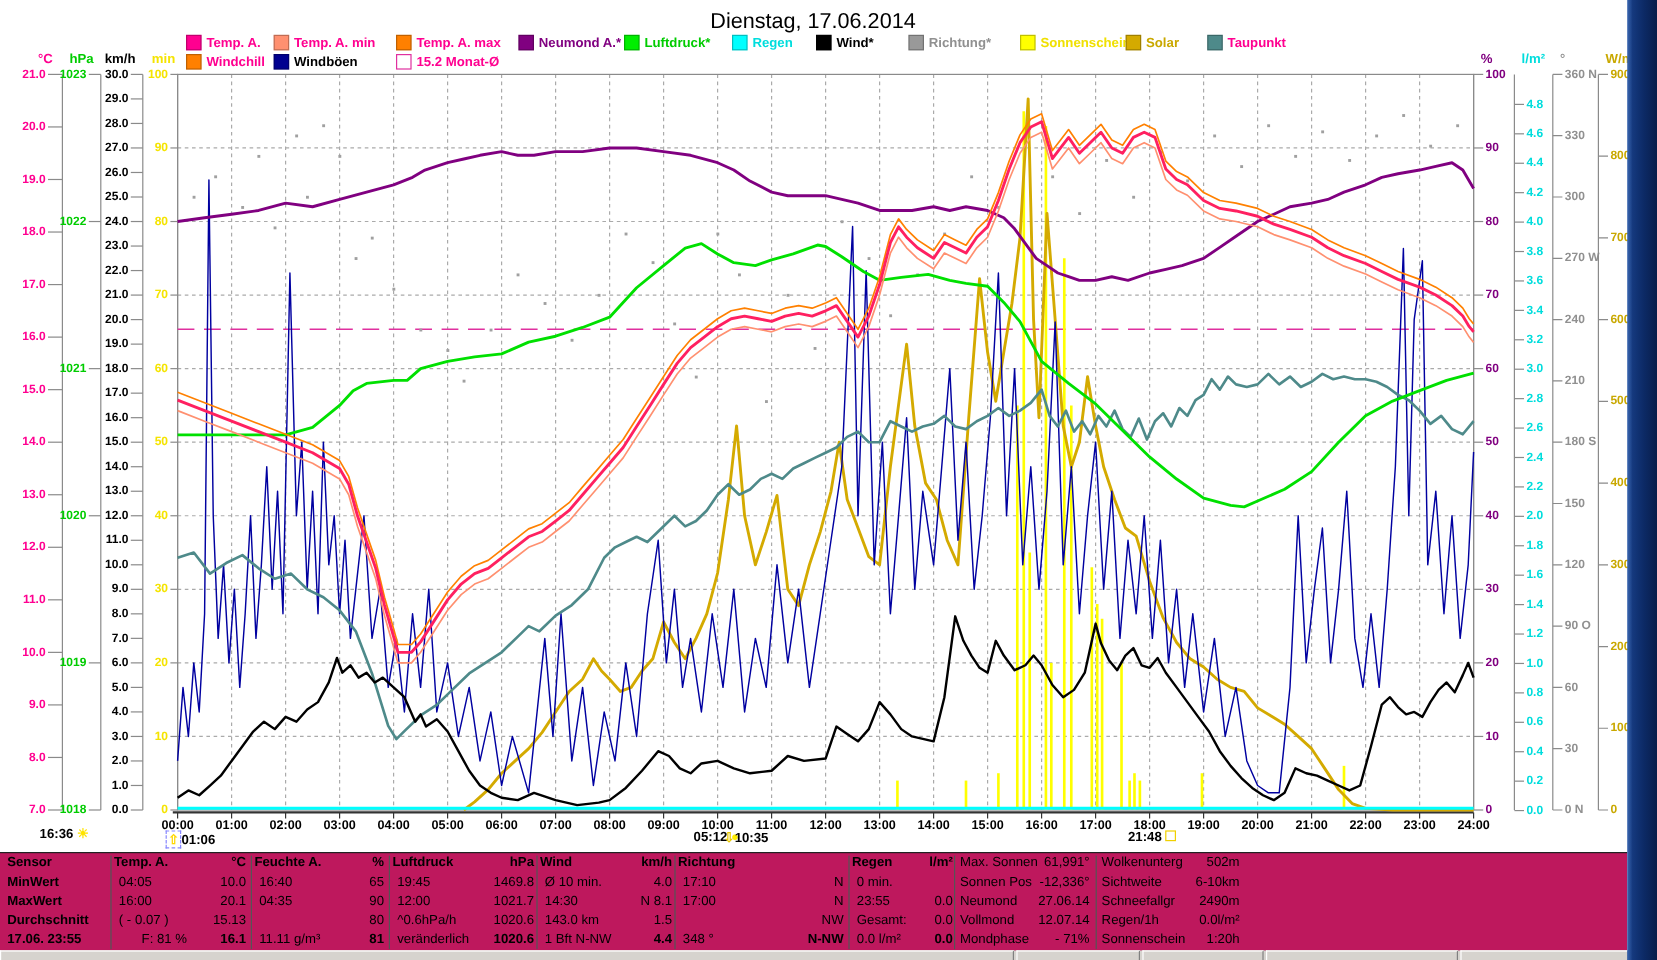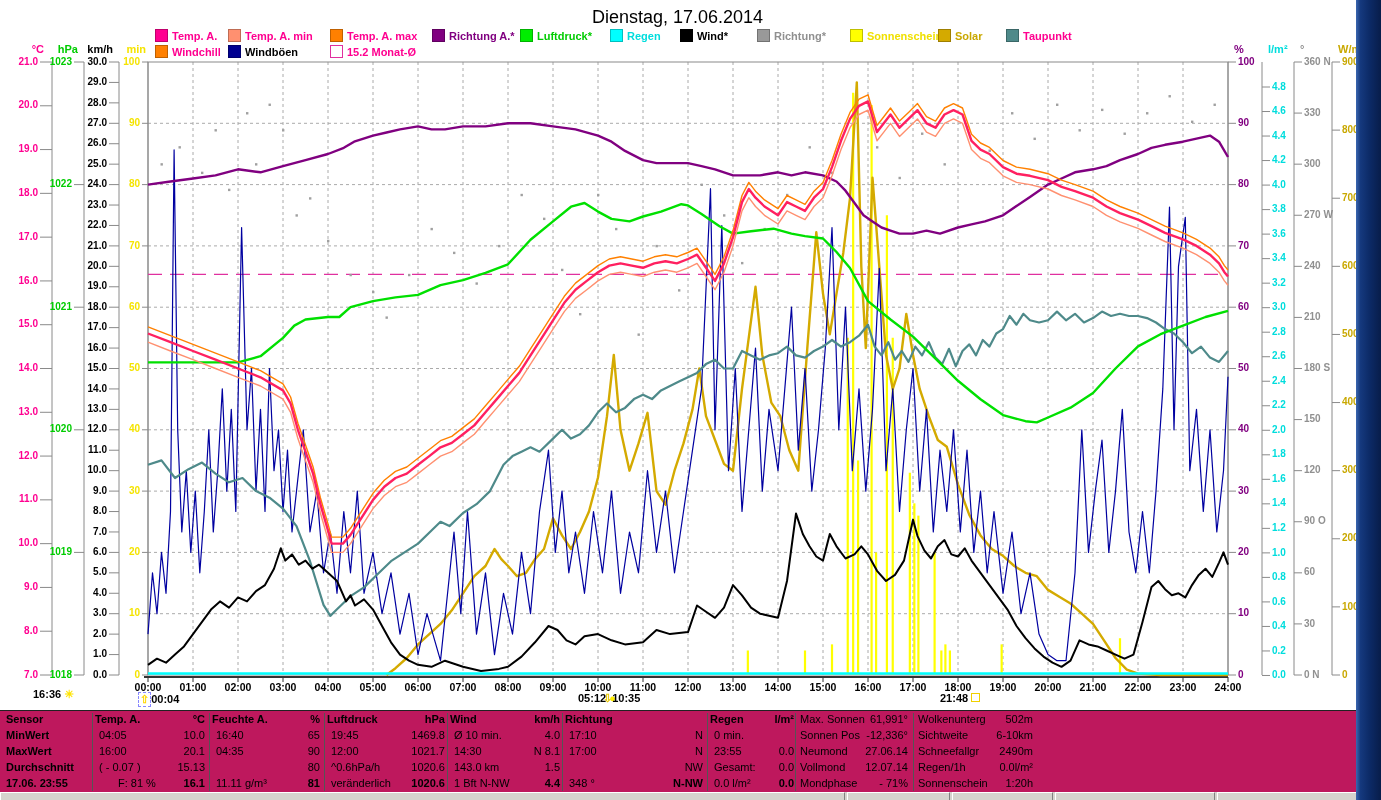--- a/index.html
+++ b/index.html
@@ -38,21 +38,21 @@
       <div class="lgitem" style="left: 228px;">
         <span class="sw" style="background: rgb(255, 144, 112);"></span>
         <span style="color: rgb(255, 0, 144);">Temp. A. min</span>
       </div>
       <div class="lgitem" style="left: 330px;">
         <span class="sw" style="background: rgb(255, 128, 0);"></span>
         <span style="color: rgb(255, 0, 144);">Temp. A. max</span>
       </div>
       <div class="lgitem" style="left: 432px;">
         <span class="sw" style="background: rgb(128, 0, 128);"></span>
-        <span style="color: rgb(128, 0, 128);">Richtung A.*</span>
+        <span style="color: rgb(128, 0, 128);">Neumond A.*</span>
       </div>
       <div class="lgitem" style="left: 520px;">
         <span class="sw" style="background: rgb(0, 238, 0);"></span>
         <span style="color: rgb(0, 204, 0);">Luftdruck*</span>
       </div>
       <div class="lgitem" style="left: 610px;">
         <span class="sw" style="background: rgb(0, 255, 255);"></span>
         <span style="color: rgb(0, 221, 221);">Regen</span>
       </div>
       <div class="lgitem" style="left: 680px;">
@@ -519,21 +519,21 @@
       <polyline points="148.0,342.2 170.5,351.0 193.0,359.7 215.5,368.5 238.0,377.3 260.5,386.0 283.0,399.1 290.6,412.3 297.9,438.6 305.5,460.4 313.1,482.3 320.4,513.0 328.0,539.3 331.6,552.4 342.9,552.4 350.5,543.6 361.8,526.1 373.0,508.6 384.3,495.5 395.5,486.7 406.8,482.3 418.0,473.6 429.3,464.8 440.5,456.1 451.8,451.7 463.0,442.9 474.3,434.2 485.5,421.0 496.8,407.9 508.0,394.8 519.3,381.6 530.5,364.1 541.8,346.6 553.0,329.1 564.3,311.6 575.5,298.4 586.8,289.7 598.0,280.9 609.3,274.4 620.5,272.2 631.8,274.4 643.0,276.5 654.3,272.2 665.5,270.0 676.8,272.2 688.0,267.8 697.0,263.4 706.0,276.5 715.0,289.7 724.0,272.2 733.0,245.9 742.0,210.9 748.8,197.7 755.5,206.5 764.5,215.3 778.0,224.0 787.0,210.9 796.0,215.3 805.0,219.6 814.0,206.5 823.0,197.7 832.0,175.8 841.0,149.6 850.0,127.7 859.0,114.5 868.0,110.2 877.0,140.8 883.8,132.1 890.5,123.3 899.5,136.4 908.5,127.7 917.5,118.9 926.5,132.1 935.5,136.4 944.5,123.3 953.5,118.9 962.5,123.3 971.5,149.6 980.5,158.3 989.5,162.7 1003.0,175.8 1016.5,182.4 1030.0,184.6 1048.0,189.0 1061.5,195.5 1075.0,199.9 1093.0,206.5 1106.5,215.3 1120.0,221.8 1138.0,228.4 1151.5,235.0 1165.0,241.5 1183.0,248.1 1196.5,254.7 1210.0,263.4 1219.0,272.2 1224.4,280.9 1228.0,285.3" fill="none" stroke="#ff9070" stroke-width="1.4" stroke-linejoin="round"></polyline>
       <polyline points="148.0,333.5 170.5,342.2 193.0,351.0 215.5,359.7 238.0,368.5 260.5,377.3 283.0,390.4 290.6,403.5 297.9,429.8 305.5,451.7 313.1,473.6 320.4,504.2 328.0,530.5 331.6,543.6 342.9,543.6 350.5,534.9 361.8,517.4 373.0,499.9 384.3,486.7 395.5,478.0 406.8,473.6 418.0,464.8 429.3,456.1 440.5,447.3 451.8,442.9 463.0,434.2 474.3,425.4 485.5,412.3 496.8,399.1 508.0,386.0 519.3,372.9 530.5,355.4 541.8,337.9 553.0,320.3 564.3,302.8 575.5,289.7 586.8,280.9 598.0,272.2 609.3,265.6 620.5,263.4 631.8,265.6 643.0,267.8 654.3,263.4 665.5,261.2 676.8,263.4 688.0,259.0 697.0,254.7 706.0,267.8 715.0,280.9 724.0,263.4 733.0,237.1 742.0,202.1 748.8,189.0 755.5,197.7 764.5,206.5 778.0,215.3 787.0,202.1 796.0,206.5 805.0,210.9 814.0,197.7 823.0,189.0 832.0,167.1 841.0,140.8 850.0,118.9 859.0,105.8 868.0,101.4 877.0,132.1 883.8,123.3 890.5,114.5 899.5,127.7 908.5,118.9 917.5,110.2 926.5,123.3 935.5,127.7 944.5,114.5 953.5,110.2 962.5,114.5 971.5,140.8 980.5,149.6 989.5,154.0 1003.0,167.1 1016.5,173.7 1030.0,175.8 1048.0,180.2 1061.5,186.8 1075.0,191.2 1093.0,197.7 1106.5,206.5 1120.0,213.1 1138.0,219.6 1151.5,226.2 1165.0,232.8 1183.0,239.3 1196.5,245.9 1210.0,254.7 1219.0,263.4 1224.4,272.2 1228.0,276.5" fill="none" stroke="#ff2060" stroke-width="2.4" stroke-linejoin="round"></polyline>
       <polyline points="148.0,664.8 157.0,658.7 166.0,662.7 175.0,654.6 184.0,646.4 193.0,634.1 202.0,621.9 211.0,609.6 220.0,601.4 229.0,607.6 238.0,597.4 247.0,601.4 256.0,591.2 265.0,585.1 274.0,568.7 280.8,548.3 285.3,560.6 292.0,554.4 298.8,564.7 305.5,560.6 312.3,568.7 319.0,564.7 328.0,572.8 337.0,581.0 346.0,601.4 350.5,595.3 355.0,605.5 364.0,599.4 373.0,609.6 382.0,626.0 391.0,642.3 400.0,654.6 409.0,660.7 418.0,664.8 431.5,666.8 445.0,660.7 463.0,666.8 481.0,670.9 499.0,668.9 508.0,666.8 521.5,656.6 535.0,642.3 548.5,626.0 557.5,630.0 566.5,640.3 575.5,644.4 584.5,636.2 598.0,634.1 611.5,640.3 625.0,644.4 643.0,642.3 656.5,630.0 670.0,634.1 688.0,632.1 697.0,605.5 706.0,611.7 715.0,617.8 724.0,607.6 733.0,585.1 742.0,595.3 751.0,607.6 760.0,613.7 769.0,615.7 778.0,617.8 787.0,581.0 796.0,513.6 802.8,534.0 809.5,546.3 816.3,556.5 823.0,560.6 829.8,534.0 836.5,546.3 845.5,558.5 854.5,554.4 861.3,546.3 868.0,554.4 877.0,570.8 886.0,581.0 895.0,574.9 904.0,560.6 913.0,519.7 917.5,536.1 924.3,550.4 931.0,558.5 937.8,546.3 944.5,540.1 951.3,554.4 958.0,556.5 964.7,548.3 971.5,560.6 980.5,572.8 989.5,585.1 998.5,597.4 1007.5,609.6 1016.5,626.0 1025.5,638.2 1034.5,648.4 1043.5,656.6 1052.5,662.7 1061.5,666.8 1070.5,660.7 1079.5,640.3 1088.5,644.4 1097.5,646.4 1106.5,650.5 1115.5,654.6 1124.5,658.7 1133.5,654.6 1142.5,621.9 1151.5,587.1 1158.3,581.0 1165.0,589.2 1171.8,595.3 1178.5,593.3 1185.3,597.4 1192.0,585.1 1198.8,574.9 1205.5,568.7 1212.3,576.9 1219.0,562.6 1223.5,552.4 1228.0,564.7" fill="none" stroke="#000000" stroke-width="2" stroke-linejoin="round"></polyline>
     </svg>
   <div id="anno">
     <div class="ann" style="left:33px;top:688px;">
       <span>16:36</span>
       <span class="annicon" style="color:#ffe400;">☀︎</span>
     </div>
     <div class="ann" style="left:138px;top:692px;">
-      <span class="annicon" style="color:#ffd800;border:1px dashed #8888ff;padding:0 1px;">⇧</span><span>00:04</span>
+      <span class="annicon" style="color:#ffd800;border:1px dashed #8888ff;padding:0 1px;">⇧</span><span>01:06</span>
     </div>
     <div class="ann" style="left:578px;top:692px;">
       <span>05:12</span>
       <span class="annicon" style="color:#ffee00;">●</span>
     </div>
 
     <div class="ann" style="left:603px;top:692px;"></div>
     <div class="ann" id="moonsetAnn" style="left:603px;top:692px;">
       <span class="annicon" style="color:#e8c800;">⇩</span><span>10:35</span>
     </div>

